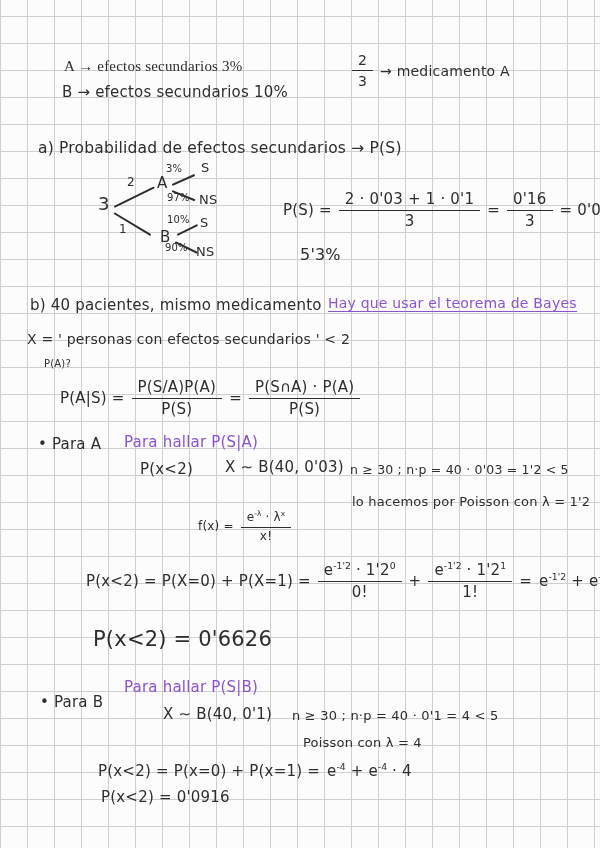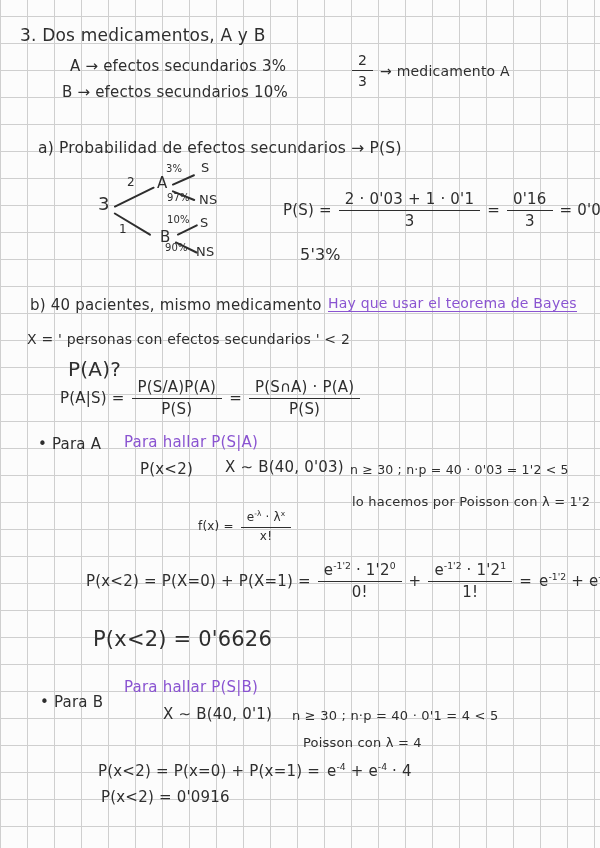--- a/index.html
+++ b/index.html
@@ -25,23 +25,22 @@
   .frac .den{padding-top:2px;}
   sup{font-size:0.62em; letter-spacing:0;}
   .branch{position:absolute; height:1.8px; background:var(--ink); transform-origin:0 50%; border-radius:2px;}
   .small{font-size:12.5px;}
 </style>
 </head>
 <body>
 
 <div class="page">
 
-  <div class="t" style="left:20px; top:26px; font-size:17px;">3. Dos medicamentos, A y B</div>
 
-  <div class="t" style="left:70px; top:58px; font-size:15px;">A → efectos secundarios 3%</div>
+  <div class="t" style="left:64px; top:58px; font-size:15px;font-family:Liberation Serif, serif;">A → efectos secundarios 3%</div>
 
   <div class="t" style="left:352px; top:52px; font-size:14px;">
     <span class="eqrow">
       <span class="frac">
         <span class="num">2</span>
         <span class="den">3</span>
       </span>
       <span>→ medicamento A</span>
     </span>
   </div>
@@ -87,21 +86,21 @@
       <span>= 0'053</span>
     </span>
   </div>
 
   <div class="t" style="left:300px; top:246px; font-size:16px;">5'3%</div>
 
   <div class="t" style="left:30px; top:297px; font-size:15px;">b) 40 pacientes, mismo medicamento</div>
   <div class="t purple u" style="left:328px; top:295px; font-size:14px;">Hay que usar el teorema de Bayes</div>
 
   <div class="t" style="left:27px; top:331px; font-size:14px;">X = ' personas con efectos secundarios ' &lt; 2</div>
-  <div class="t" style="left:68px; top:358px; font-size:20px;">P(A)?</div>
+  <div class="t" style="left:44px; top:358px; font-size:10px;">P(A)?</div>
 
   <div class="t" style="left:60px; top:379px; font-size:15px;">
     <span class="eqrow">
       <span>P(A|S) =</span>
       <span class="frac">
         <span class="num">P(S/A)P(A)</span>
         <span class="den">P(S)</span>
       </span>
       <span>=</span>
       <span class="frac">

